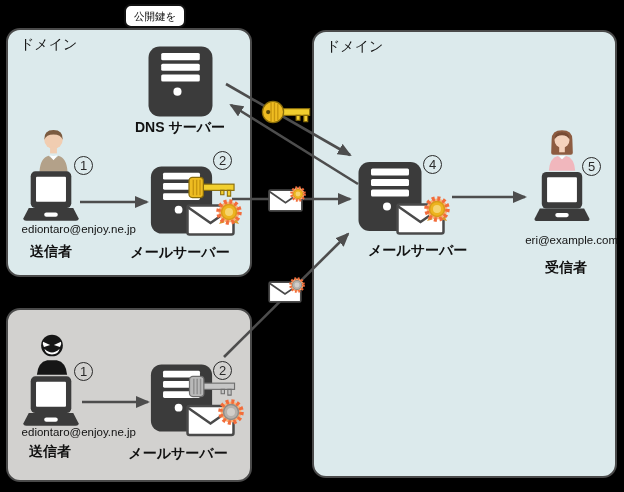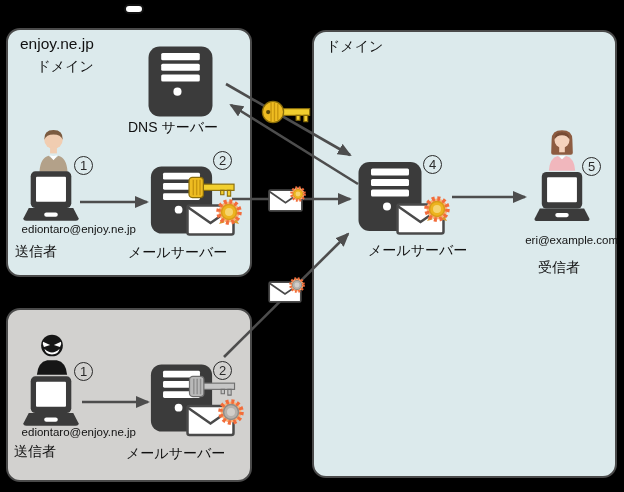--- a/index.html
+++ b/index.html
@@ -7,21 +7,21 @@
           font-family:"Liberation Sans","DejaVu Sans",sans-serif;color:#111;}
   .domain-box{position:absolute;background:#dceaec;border:2.5px solid #4a4a4a;border-radius:14px;z-index:1;box-sizing:border-box;}
   .spoof-fill{background:#d2d1cf;}
   .arrows{position:absolute;left:0;top:0;z-index:2;}
   .abs{position:absolute;z-index:3;}
   .domain-title{position:absolute;z-index:3;line-height:22px;}
   .domain-title .dname{font-size:15.5px;display:block;}
   .domain-title .dword{font-size:14px;display:block;text-align:right;}
   .step-circle{position:absolute;z-index:4;width:19px;height:19px;border:1.6px solid #2a2a2a;border-radius:50%;
                display:flex;align-items:center;justify-content:center;font-size:13px;color:#2a2a2a;box-sizing:border-box;}
-  .lbl{position:absolute;z-index:3;font-size:14px;font-weight:400;text-align:left;white-space:nowrap;}
+  .lbl{position:absolute;z-index:3;font-size:14px;font-weight:700;text-align:center;white-space:nowrap;}
   .email{position:absolute;z-index:3;font-size:11.5px;font-weight:400;text-align:right;white-space:nowrap;}
   .callout{position:absolute;left:124px;top:4px;z-index:6;background:#fff;border:2px solid #111;border-radius:7px;
            padding:3px 8px;font-size:10.5px;line-height:14px;white-space:nowrap;}
   svg{display:block;}
 </style>
 </head>
 <body>
 
 <div class="canvas">
 
@@ -40,24 +40,24 @@
       <line x1="232" y1="199" x2="350" y2="199" marker-end="url(#ah)"></line>
       <line x1="452" y1="197" x2="525" y2="197" marker-end="url(#ah)"></line>
       <line x1="82" y1="402" x2="148" y2="402" marker-end="url(#ah)"></line>
       <line x1="226" y1="84" x2="350" y2="155" marker-end="url(#ah)"></line>
       <line x1="358" y1="184" x2="231" y2="105" marker-end="url(#ah)"></line>
       <line x1="224" y1="357" x2="348" y2="234" marker-end="url(#ah)"></line>
     </g>
   </svg>
 
   <div class="callout">
+    <div>公開鍵を</div>
   </div>
 
   <div class="domain-title" style="left:20px;top:33px;">
-    <span class="dname">enjoy.ne.jp</span>
     <span class="dword">ドメイン</span>
   </div>
 
   <div class="abs" style="left:148px;top:45px;">
     <svg viewBox="0 0 64 70" width="65" height="73">
       <rect x="0.5" y="0.5" width="63" height="69" rx="11" fill="#3b3b3b"></rect>
       <rect x="13" y="7" width="38" height="7" rx="1.5" fill="#fff"></rect>
       <rect x="13" y="17.5" width="38" height="7" rx="1.5" fill="#fff"></rect>
       <rect x="13" y="28" width="38" height="7" rx="1.5" fill="#fff"></rect>
       <circle cx="29" cy="45" r="4" fill="#fff"></circle>

